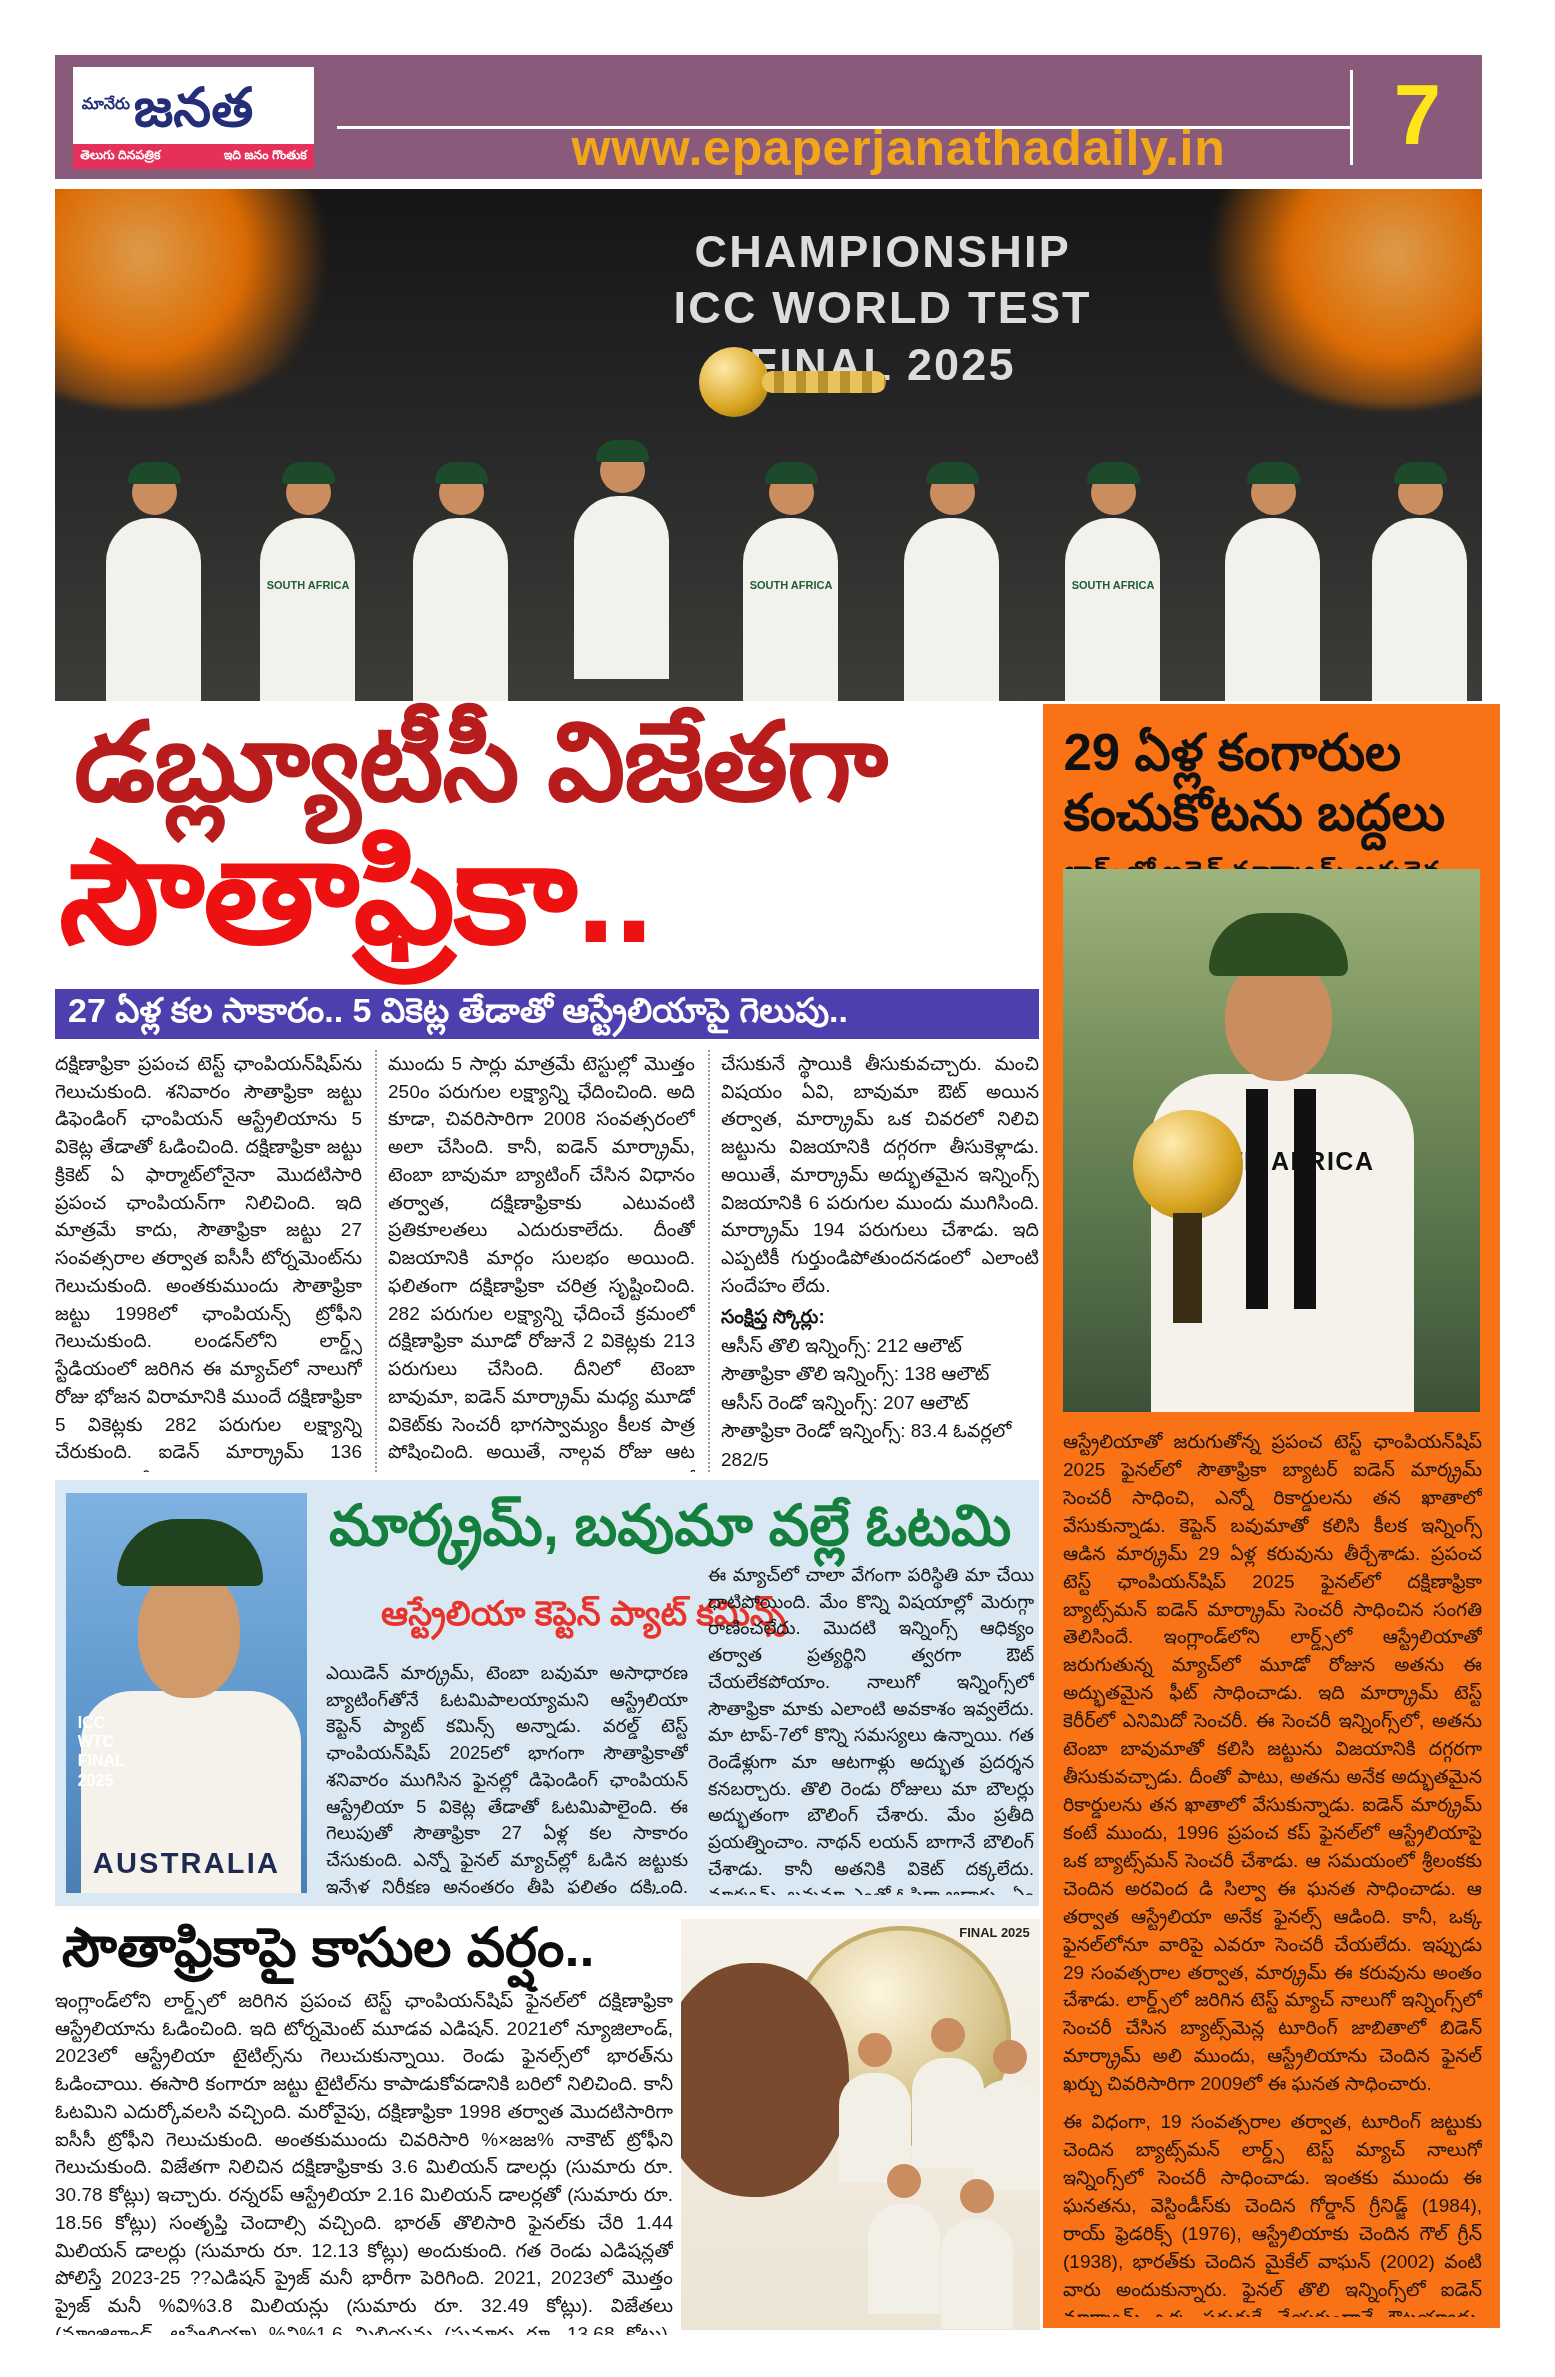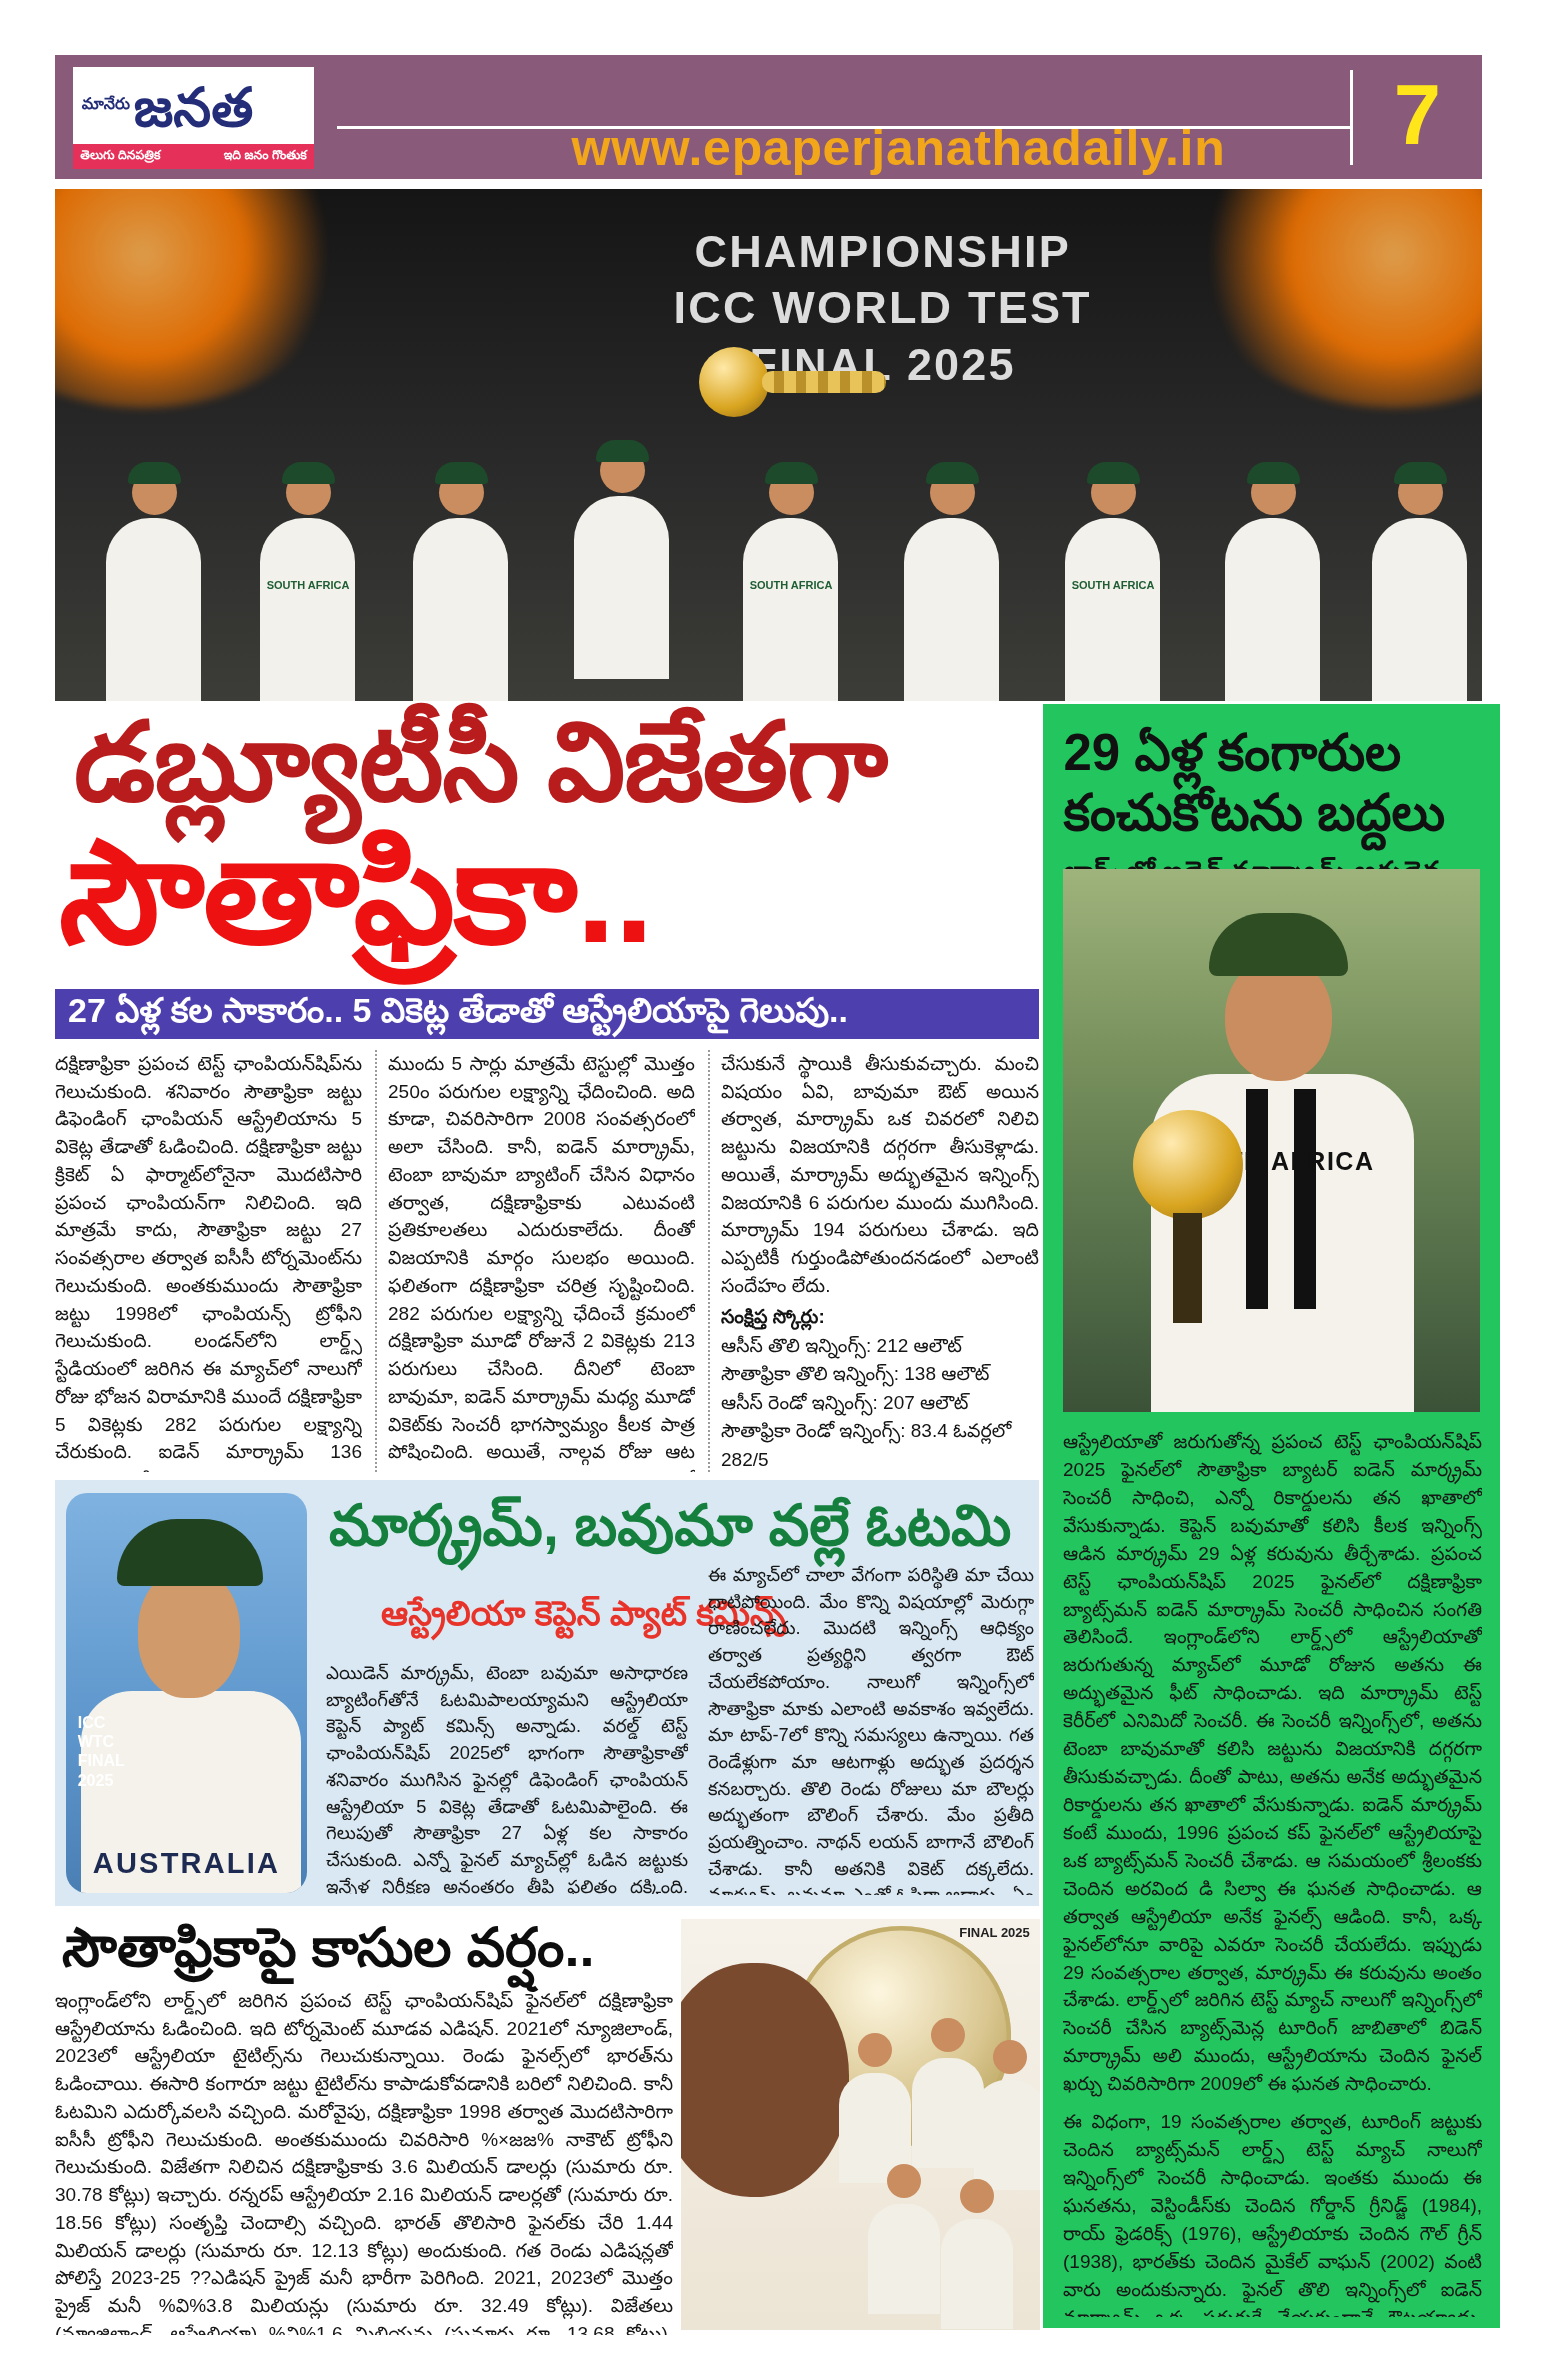--- a/index.html
+++ b/index.html
@@ -55,21 +55,21 @@
   .body-text{font-size:19px;line-height:1.46;text-align:justify;color:#161616;}
   .lead-col{position:absolute;top:1050px;height:422px;overflow:hidden;}
   .col1{left:55px;width:307px;}
   .col2{left:388px;width:307px;}
   .col3{left:721px;width:318px;}
   .col-rule{position:absolute;top:1050px;width:0;height:422px;border-left:2.2px dotted #9a9a9a;}
   .rule1{left:375px;} .rule2{left:708px;}
   .scores-label{font-weight:900;margin-top:5.9px;font-size:19px;}
   .score-line{font-size:19px;line-height:1.5;}
   
-  .sidebar{position:absolute;left:1043px;top:704px;width:457px;height:1624px;background:#22c55e;
+  .sidebar{position:absolute;left:1043px;top:704px;width:457px;height:1624px;background:#f97316;
            box-sizing:border-box;padding:19px 20.5px;}
   .sb-h{font-size:51px;font-weight:900;color:#111;line-height:1.18;}
   .sb-sub{font-size:28px;font-weight:bold;color:#111;margin-top:13px;padding-bottom:7.3px;
           border-bottom:2.2px solid #333;display:inline-block;}
   .sb-photo{position:absolute;left:1063px;top:869px;width:417px;height:543px;overflow:hidden;
             background:linear-gradient(180deg,#9fb37c 0%,#77905c 35%,#55704a 70%,#3c5238 100%);}
   .sb-figure .cap{position:absolute;left:146px;top:44px;width:139px;height:63px;border-radius:70px 70px 10.2px 10.2px;background:#2e4d23;}
   .sb-figure .face{position:absolute;left:162px;top:88px;width:107px;height:124px;border-radius:48%;background:#c98d5f;}
   .sb-figure .torso{position:absolute;left:88px;top:205px;width:263px;height:338px;border-radius:66px 66px 0 0;background:#f4f2ea;}
   .sb-figure .lanyard{position:absolute;left:183px;top:220px;width:70px;height:220px;
@@ -77,21 +77,21 @@
   .sb-jersey{position:absolute;left:0;top:278px;width:417px;text-align:center;color:#111;
              font-size:25px;font-weight:900;letter-spacing:1.5px;}
   .sb-trophy-ball{position:absolute;left:70px;top:241px;width:110px;height:110px;border-radius:50%;
                   background:radial-gradient(circle at 35% 30%,#ffeab0,#d9a520 60%,#8a6310);}
   .sb-trophy-stem{position:absolute;left:110px;top:344px;width:29px;height:110px;background:#3a2f14;}
   .sb-body{position:absolute;left:1063px;top:1428px;width:419px;height:889px;overflow:hidden;}
   .sb-body p{margin:0 0 10.2px 0;font-size:19px;line-height:1.47;text-align:justify;color:#161616;}
   
   .blue-box{position:absolute;left:55px;top:1480px;width:984px;height:426px;background:#d9e8f2;}
   .cummins-photo{position:absolute;left:66px;top:1493px;width:241px;height:400px;overflow:hidden;
-                 background:linear-gradient(180deg,#7fb2e0 0%,#5d96cc 60%,#4a7fb4 100%);border-radius:21px;}
+                 background:linear-gradient(180deg,#7fb2e0 0%,#5d96cc 60%,#4a7fb4 100%);}
   .cm-cap{position:absolute;left:51px;top:26px;width:146px;height:67px;border-radius:73px 73px 8.8px 8.8px;background:#21421f;}
   .cm-face{position:absolute;left:72px;top:76px;width:102px;height:129px;border-radius:46%;background:#d09a6a;}
   .cm-torso{position:absolute;left:14.6px;top:198px;width:220px;height:202px;border-radius:51px 51px 0 0;background:#f4f2ea;}
   .cm-logo{position:absolute;left:11.7px;top:220px;color:#ffffff;font-size:16px;font-weight:bold;line-height:1.2;width:66px;}
   .cm-jersey{position:absolute;left:0;bottom:13px;width:241px;text-align:center;color:#1d2b52;
              font-size:29px;font-weight:900;letter-spacing:2.2px;}
   .cm-h{position:absolute;left:329px;top:1494px;width:702px;font-size:57px;font-weight:900;color:#15803d;line-height:1.1;}
   .cm-sub{position:absolute;left:381px;top:1594px;width:585px;font-size:34px;font-weight:900;color:#e8332a;}
   .cm-col1{position:absolute;left:326px;top:1660px;width:362px;height:234px;overflow:hidden;}
   .cm-col2{position:absolute;left:708px;top:1562px;width:326px;height:333px;overflow:hidden;}

